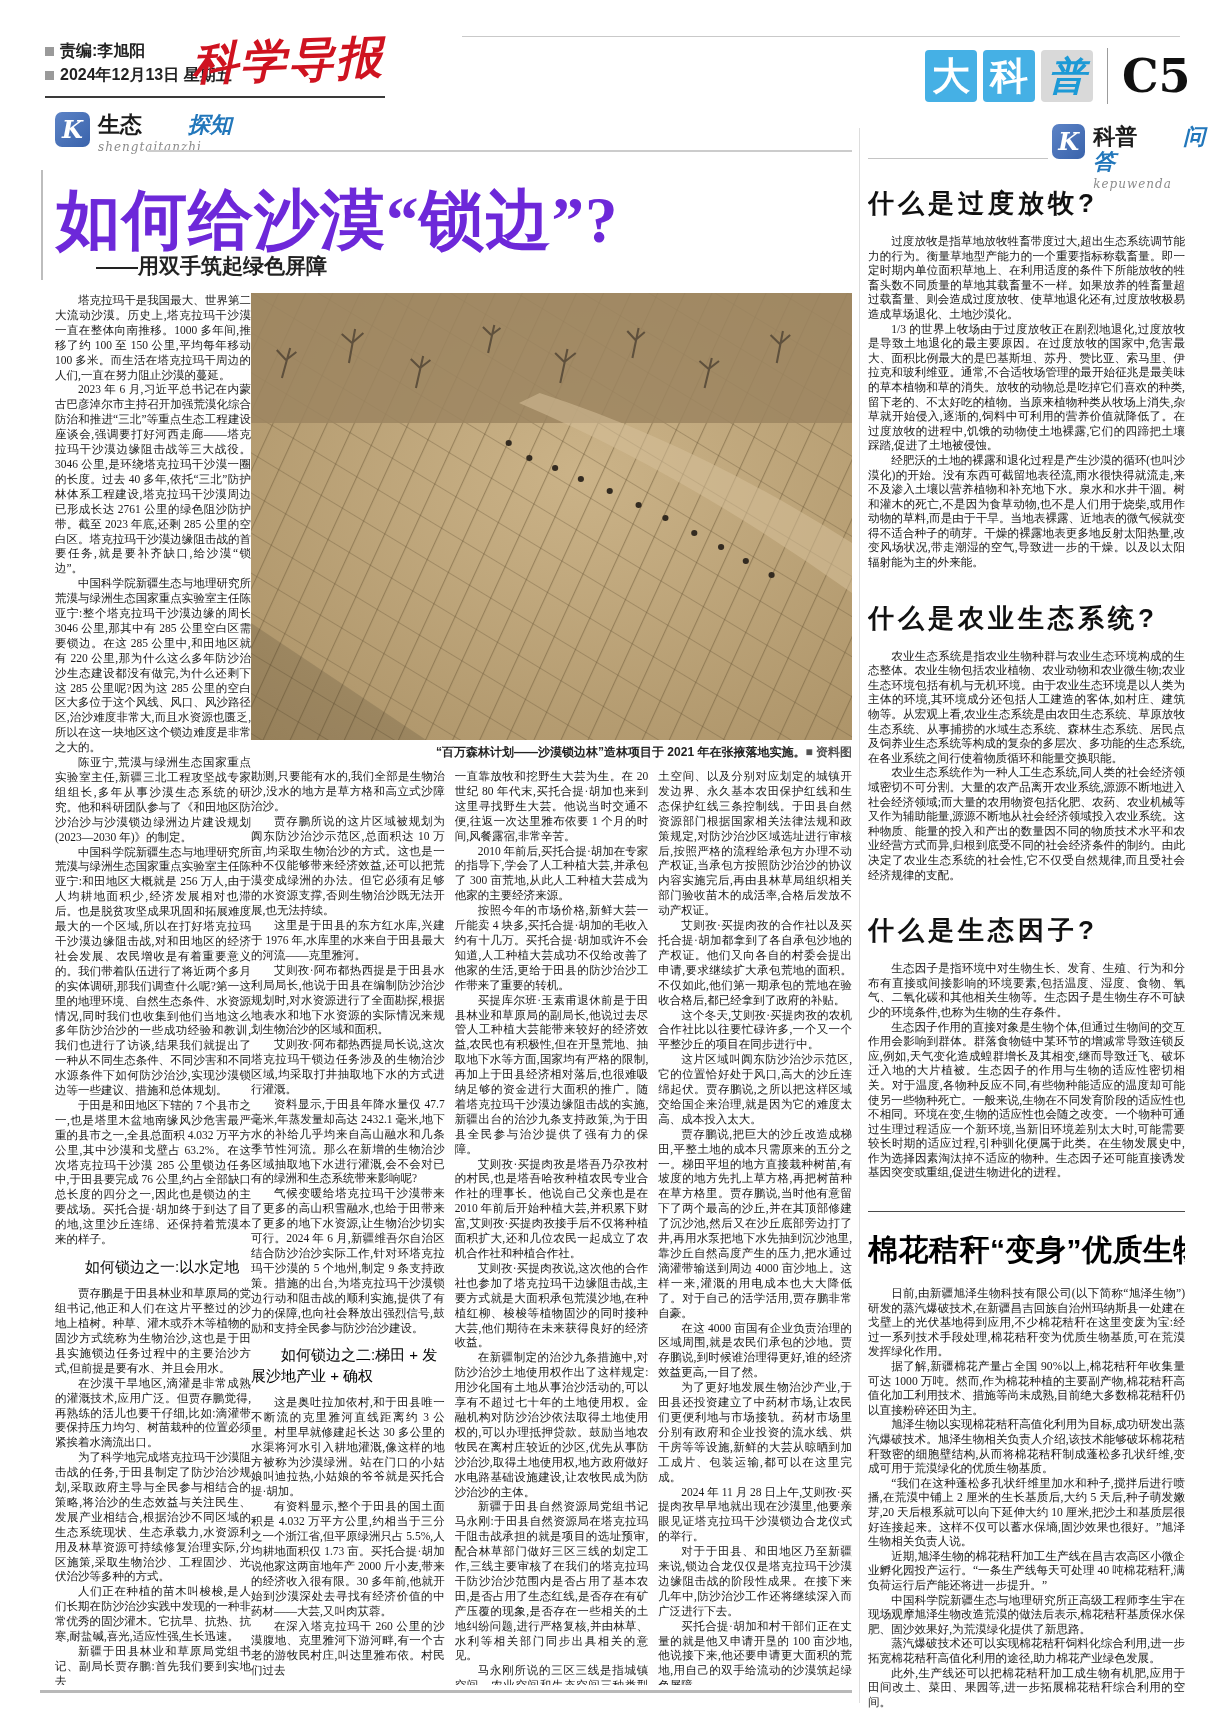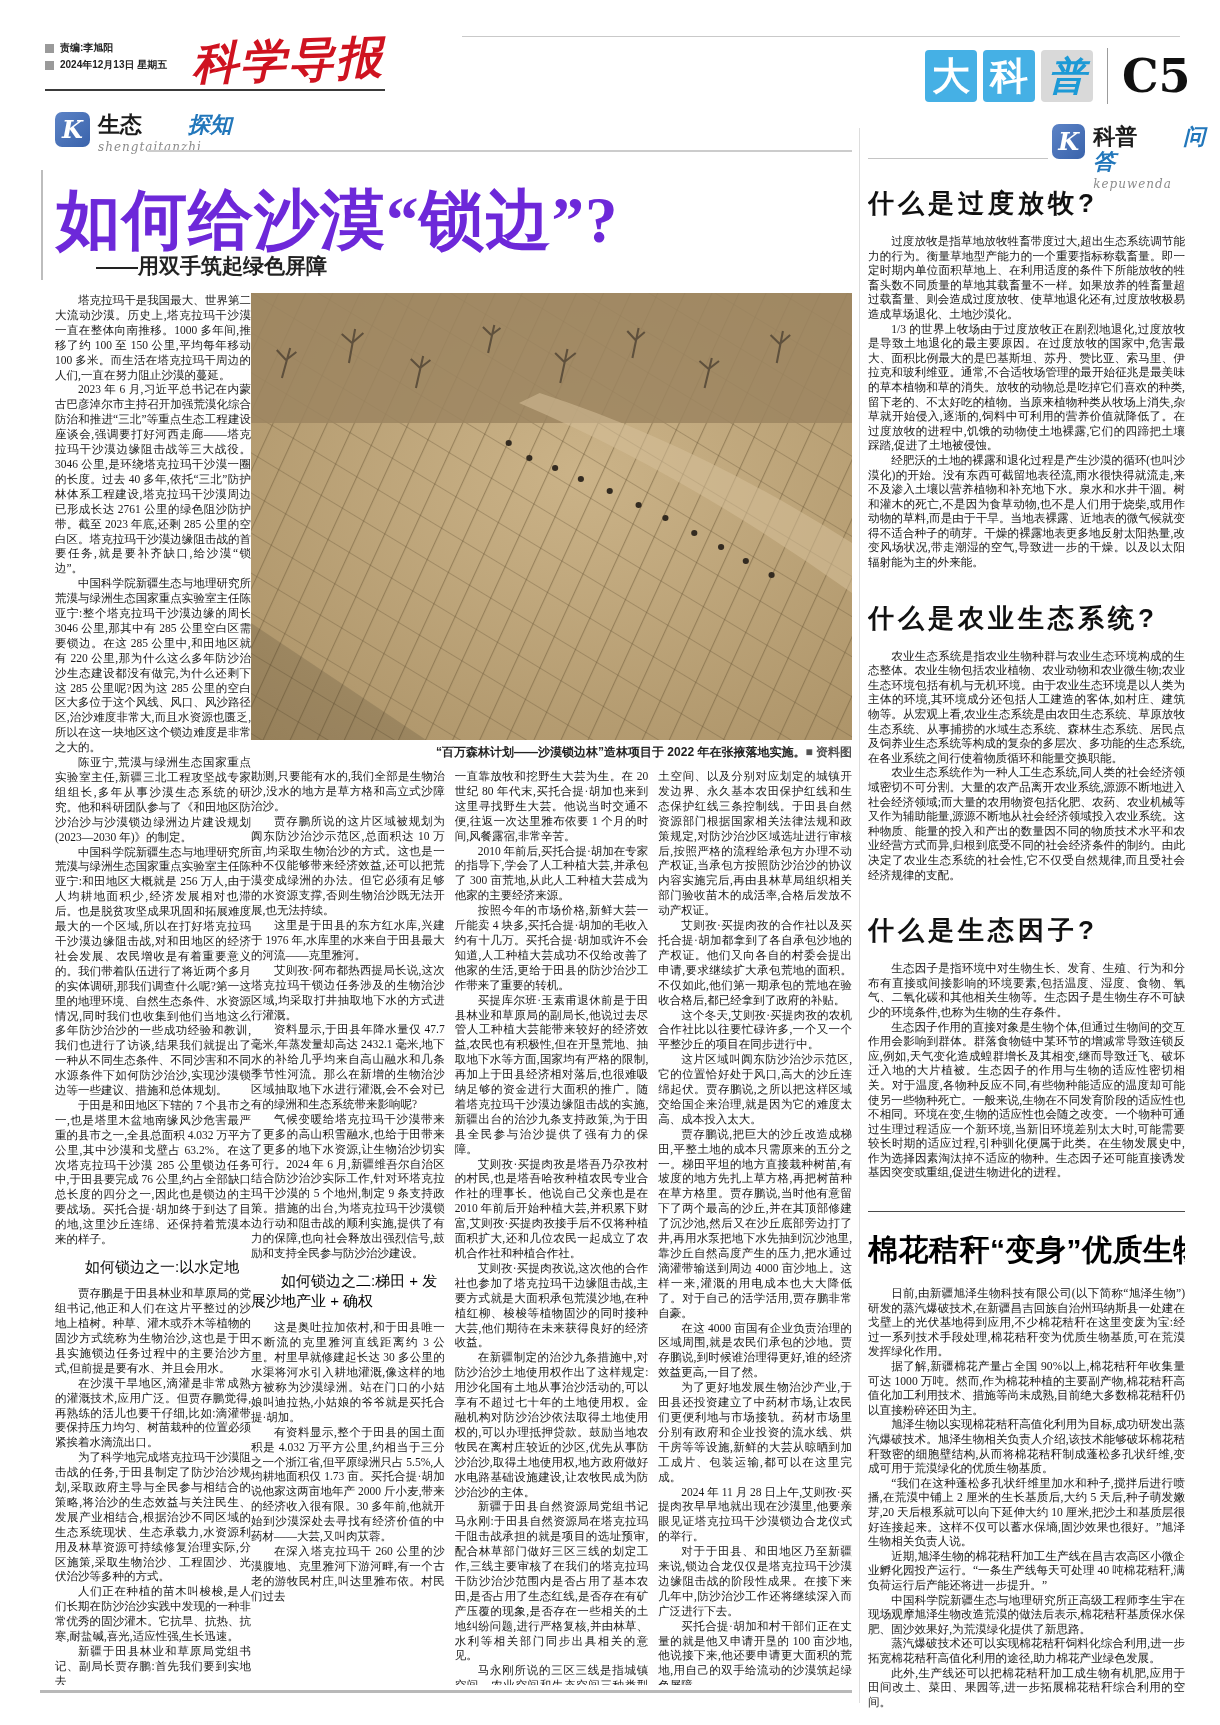--- a/index.html
+++ b/index.html
@@ -1,20 +1,20 @@
 <!DOCTYPE html>
 <html><head>
 <meta charset="utf-8">
 <style>
   html,body{margin:0;padding:0;background:#e8e8e8;}
   .page{position:relative;width:1220px;height:1725px;background:#ffffff;margin:0 auto;overflow:hidden;
         font-family:"Liberation Serif","DejaVu Serif",serif;color:#1c1c1c;}
   
-  .edinfo{position:absolute;left:45px;top:38px;width:340px;border-bottom:2px solid #3a3a3a;padding-bottom:14px;
-          font-family:"Liberation Sans","DejaVu Sans",sans-serif;font-size:10px;font-weight:700;color:#222;}
+  .edinfo{position:absolute;left:45px;top:38px;width:340px;border-bottom:2px solid #3a3a3a;padding-bottom:7px;
+          font-family:"Liberation Sans","DejaVu Sans",sans-serif;font-size:16px;font-weight:700;color:#222;}
   .edinfo .row{display:flex;align-items:center;gap:6px;margin:3px 0;}
   .sq{width:9px;height:9px;background:#9a9a9a;display:inline-block;}
   .masthead{position:absolute;left:192px;top:30px;font-size:46px;font-weight:900;color:#cf1320;
             font-style:italic;letter-spacing:2px;transform:rotate(-2deg);font-family:"DejaVu Serif",serif;}
   .topline{position:absolute;left:462px;top:36px;width:718px;height:1px;background:#c9c9c9;}
   .banner{position:absolute;left:925px;top:48px;display:flex;align-items:center;gap:6px;}
   .tile{width:52px;height:52px;border-radius:4px;background:#45b0e5;color:#fff;display:flex;align-items:center;justify-content:center;
         font-family:"Liberation Sans","DejaVu Sans",sans-serif;font-size:38px;font-weight:900;}
   .tile.gray{background:#d9d9d9;color:#1d9ad6;font-style:italic;font-family:"DejaVu Serif",serif;}
   .banner .vdiv{width:1px;height:56px;background:#9c9c9c;margin:0 8px;}
@@ -160,28 +160,29 @@
             <circle cx="402" cy="225" r="3"></circle>
           <circle cx="430" cy="240" r="3"></circle>
             <circle cx="456" cy="254" r="3"></circle>
             <circle cx="250" cy="150" r="3"></circle>
           <circle cx="480" cy="268" r="3"></circle>
             <circle cx="505" cy="282" r="3"></circle>
         </g>
         <path d="M0 447 L0 330 L170 447 Z" fill="#000" opacity="0.12"></path>
       </svg>
       <div class="caption">
-        <span>“百万森林计划——沙漠锁边林”造林项目于 2022 年在张掖落地实施。</span><span class="credit">■ 资料图</span>
+        <span>“百万森林计划——沙漠锁边林”造林项目于 2021 年在张掖落地实施。</span><span class="credit">■ 资料图</span>
       </div>
       <div class="cols3">
         <div class="col body">
           <div>
               <p class="cont">勘测,只要能有水的,我们全部是生物治沙,没水的地方是草方格和高立式沙障治沙。</p>
               <p>贾存鹏所说的这片区域被规划为阗东防沙治沙示范区,总面积达 10 万亩,均采取生物治沙的方式。这也是一种不仅能够带来经济效益,还可以把荒漠变成绿洲的办法。但它必须有足够的水资源支撑,否则生物治沙既无法开展,也无法持续。</p>
               <p>这里是于田县的东方红水库,兴建于 1976 年,水库里的水来自于田县最大的河流——克里雅河。</p>
+              <p>艾则孜·阿布都热西提是于田县水利局局长,他说于田县在编制防沙治沙规划时,对水资源进行了全面勘探,根据地表水和地下水资源的实际情况来规划生物治沙的区域和面积。</p>
               <p>艾则孜·阿布都热西提局长说,这次塔克拉玛干锁边任务涉及的生物治沙区域,均采取打井抽取地下水的方式进行灌溉。</p>
               <p>资料显示,于田县年降水量仅 47.7 毫米,年蒸发量却高达 2432.1 毫米,地下水的补给几乎均来自高山融水和几条季节性河流。那么在新增的生物治沙区域抽取地下水进行灌溉,会不会对已有的绿洲和生态系统带来影响呢?</p>
               <p>气候变暖给塔克拉玛干沙漠带来了更多的高山积雪融水,也给于田带来了更多的地下水资源,让生物治沙切实可行。2024 年 6 月,新疆维吾尔自治区结合防沙治沙实际工作,针对环塔克拉玛干沙漠的 5 个地州,制定 9 条支持政策。措施的出台,为塔克拉玛干沙漠锁边行动和阻击战的顺利实施,提供了有力的保障,也向社会释放出强烈信号,鼓励和支持全民参与防沙治沙建设。</p>
             </div>
           <div class="subhead">如何锁边之二:梯田 + 发展沙地产业 + 确权</div>
           <div>
               <p>这是奥吐拉加依村,和于田县唯一不断流的克里雅河直线距离约 3 公里。村里早就修建起长达 30 多公里的水渠将河水引入耕地灌溉,像这样的地方被称为沙漠绿洲。站在门口的小姑娘叫迪拉热,小姑娘的爷爷就是买托合提·胡加。</p>
               <p>有资料显示,整个于田县的国土面积是 4.032 万平方公里,约相当于三分之一个浙江省,但平原绿洲只占 5.5%,人均耕地面积仅 1.73 亩。买托合提·胡加说他家这两亩地年产 2000 斤小麦,带来的经济收入很有限。30 多年前,他就开始到沙漠深处去寻找有经济价值的中药材——大芸,又叫肉苁蓉。</p>
               <p>在深入塔克拉玛干 260 公里的沙漠腹地、克里雅河下游河畔,有一个古老的游牧民村庄,叫达里雅布依。村民们过去</p>
             </div>

